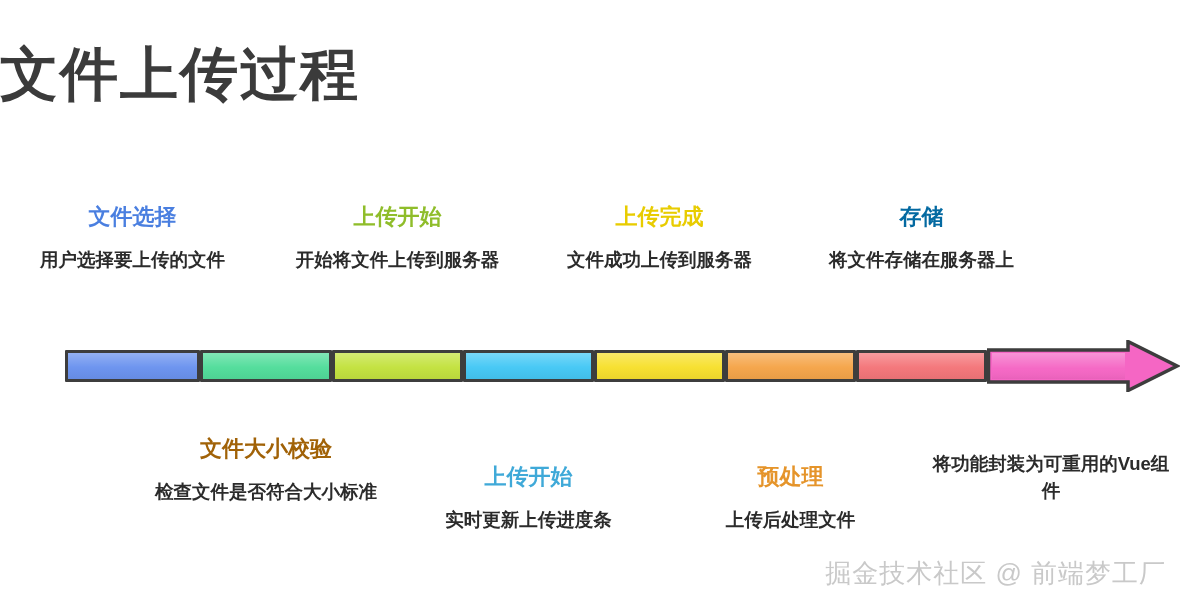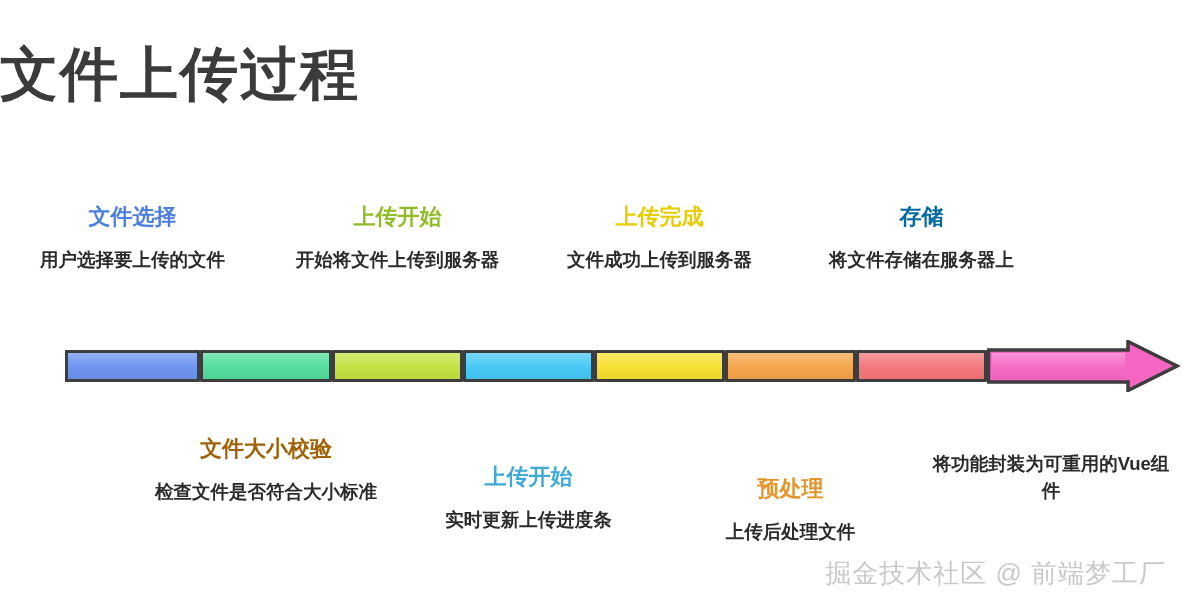--- a/index.html
+++ b/index.html
@@ -160,21 +160,21 @@
       </div>
       <div class="node bottom" style="left: 408.5px; width: 240px; top: 463px;">
         <div class="node-title" style="color: rgb(63, 169, 216);">上传开始</div>
         <div class="node-desc">实时更新上传进度条</div>
       </div>
       <div class="node top" style="left: 539.5px; width: 240px; top: 203px;">
         <div class="node-title" style="color: rgb(232, 204, 0);">上传完成</div>
         <div class="node-desc">文件成功上传到服务器</div>
       </div>
       <div class="node bottom" style="left: 670.5px; width: 240px; top: 463px;">
-        <div class="node-title" style="color: rgb(229, 148, 42); margin-top: 12px;">预处理</div>
+        <div class="node-title" style="color: rgb(229, 148, 42);">预处理</div>
         <div class="node-desc">上传后处理文件</div>
       </div>
       <div class="node top" style="left: 801.5px; width: 240px; top: 203px;">
         <div class="node-title" style="color: #0369a1;">存储</div>
         <div class="node-desc">将文件存储在服务器上</div>
       </div>
       <div class="node bottom" style="left: 931px; width: 240px; top: 435px;">
         <div class="node-desc">将功能封装为可重用的Vue组件</div>
       </div>
     </div>

